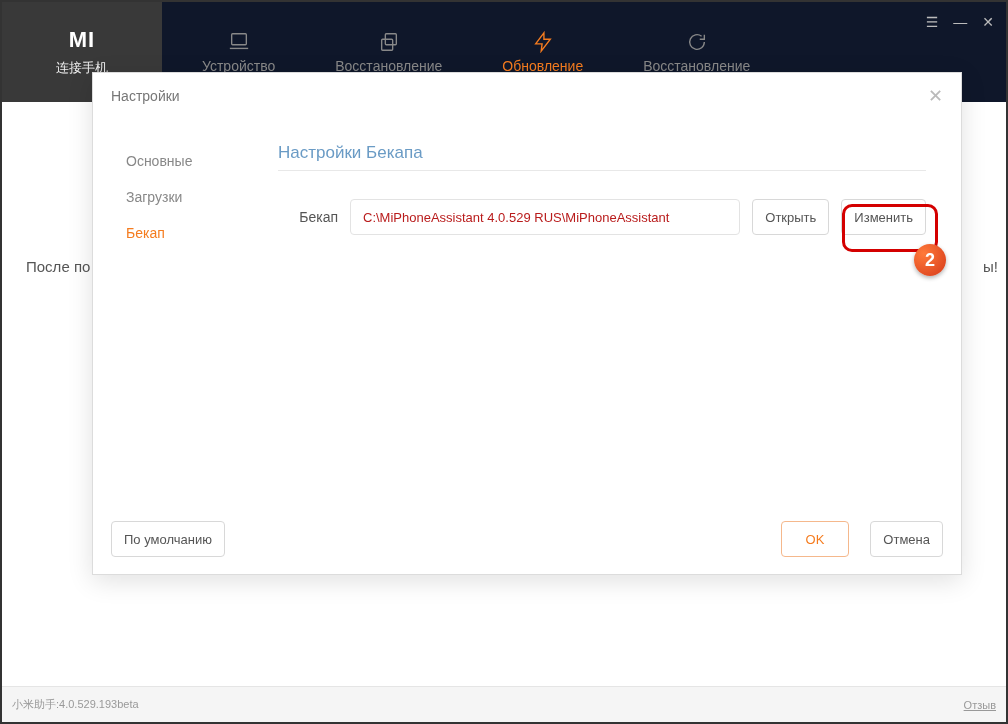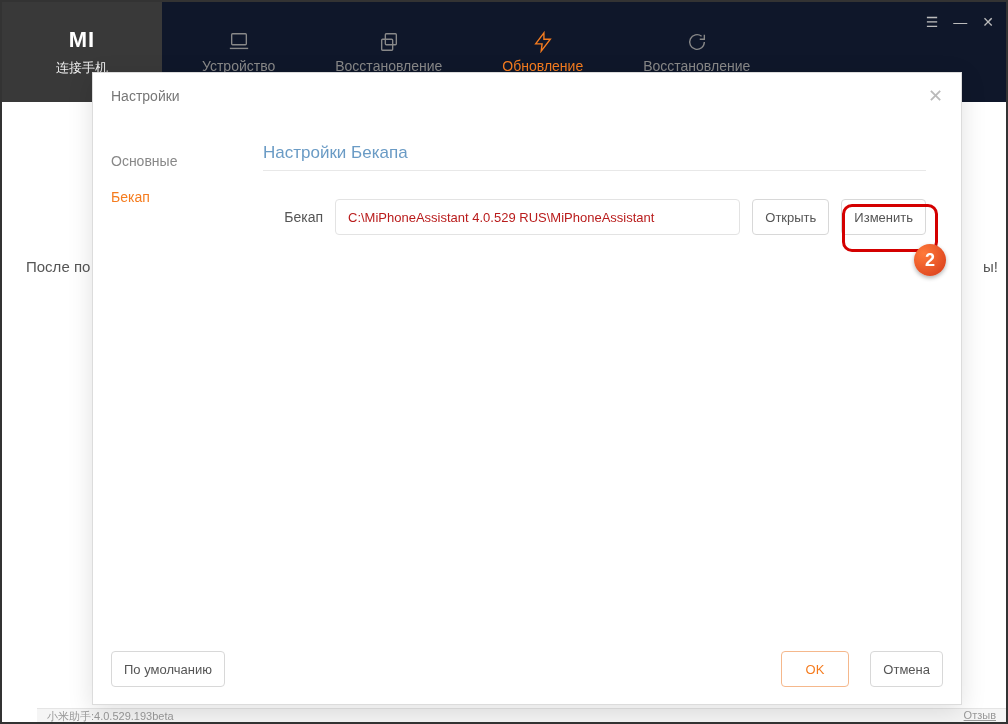--- a/index.html
+++ b/index.html
@@ -10,29 +10,29 @@
 .brand .logo { font-size: 22px; font-weight: bold; letter-spacing: 1px; }
 .brand .sub { font-size: 13px; margin-top: 6px; color: #eee; }
 .navitems { flex: 1; display: flex; align-items: center; padding-left: 40px; gap: 60px; }
 .navitem { display: flex; flex-direction: column; align-items: center; color: #888; font-size: 14px; cursor: pointer; gap: 5px; }
 .navitem.active { color: #f57c1f; }
 .navitem .nicon { width: 22px; height: 22px; }
 .titlectl { position: absolute; right: 12px; top: 12px; display: flex; gap: 15px; color: #bbb; }
 .titlectl span { cursor: pointer; font-size: 14px; }
 .bgmsg { position: absolute; left: 24px; top: 256px; color: #555; font-size: 15px; }
 .bgmsg2 { position: absolute; right: 8px; top: 256px; color: #555; font-size: 15px; }
-.statusbar { position: absolute; left: 0; right: 0; bottom: 0; height: 14px; background: #f5f5f5; border-top: 1px solid #e5e5e5; display: flex; padding: 0 10px; font-size: 11px; color: #999; justify-content: space-between; margin-left: 35px; }
+.statusbar { position: absolute; left: 0; right: 0; bottom: 0; height: 36px; background: #f5f5f5; border-top: 1px solid #e5e5e5; display: flex; align-items: center; padding: 0 10px; font-size: 11px; color: #999; justify-content: space-between; }
 .statusbar .review { text-decoration: underline; cursor: pointer; }
 
 
-.modal { position: absolute; left: 90px; top: 70px; width: 870px; height: 633px; background: #fff; border: 1px solid #dcdcdc; box-shadow: 0 6px 24px rgba(0,0,0,0.12); display: flex; flex-direction: column; }
+.modal { position: absolute; left: 90px; top: 70px; width: 870px; height: 503px; background: #fff; border: 1px solid #dcdcdc; box-shadow: 0 6px 24px rgba(0,0,0,0.12); display: flex; flex-direction: column; }
 .mtitlebar { height: 45px; display: flex; align-items: center; padding: 0 18px; color: #777; font-size: 14px; justify-content: space-between; }
 .mclose { font-size: 18px; color: #bbb; cursor: pointer; }
 .mbody { flex: 1; display: flex; border-top: 0; }
-.msidebar { width: 170px; padding: 25px 0 0 18px; }
+.msidebar { width: 170px; padding: 25px 0 0 18px; margin-left: 15px; }
 .msidebar .sitem { color: #888; font-size: 14px; padding: 10px 0; cursor: pointer; }
 .msidebar .sitem.sel { color: #f57c1f; }
 .mmain { flex: 1; padding: 25px 35px 0 0; }
 .secttitle { color: #6a9bc5; font-size: 17px; margin-bottom: 7px; }
 .hr { height: 1px; background: #e8e8e8; margin-bottom: 28px; }
 .row { display: flex; align-items: center; gap: 12px; }
 .row .lbl { width: 60px; text-align: right; color: #555; font-size: 14px; }
 .row input[type=text] { flex: 1; height: 36px; border: 1px solid #e3e3e3; border-radius: 4px; padding: 0 12px; color: #b91c1c; font-size: 13px; background: #fff; }
 .btn { height: 36px; padding: 0 12px; border: 1px solid #d8d8d8; border-radius: 4px; background: #fff; color: #555; font-size: 13px; cursor: pointer; display: inline-flex; align-items: center; justify-content: center; }
 .btn.primary { color: #f57c1f; border-color: #f5b88c; padding: 0 24px; }
@@ -97,20 +97,21 @@
   </div>
 
   <div class="modal">
     <div class="mtitlebar">
       <span>Настройки</span>
       <span class="mclose">✕</span>
     </div>
     <div class="mbody">
       <div class="msidebar">
         <div class="sitem">Основные</div>
+        <div class="sitem">Загрузки</div>
         <div class="sitem sel">Бекап</div>
       </div>
       <div class="mmain">
         <div class="secttitle">Настройки Бекапа</div>
         <div class="hr"></div>
         <div class="row">
           <div class="lbl">Бекап</div>
           <input type="text" readonly="" value="C:\MiPhoneAssistant 4.0.529 RUS\MiPhoneAssistant" style="">
           <button class="btn">Открыть</button>
           <button class="btn">Изменить</button>

